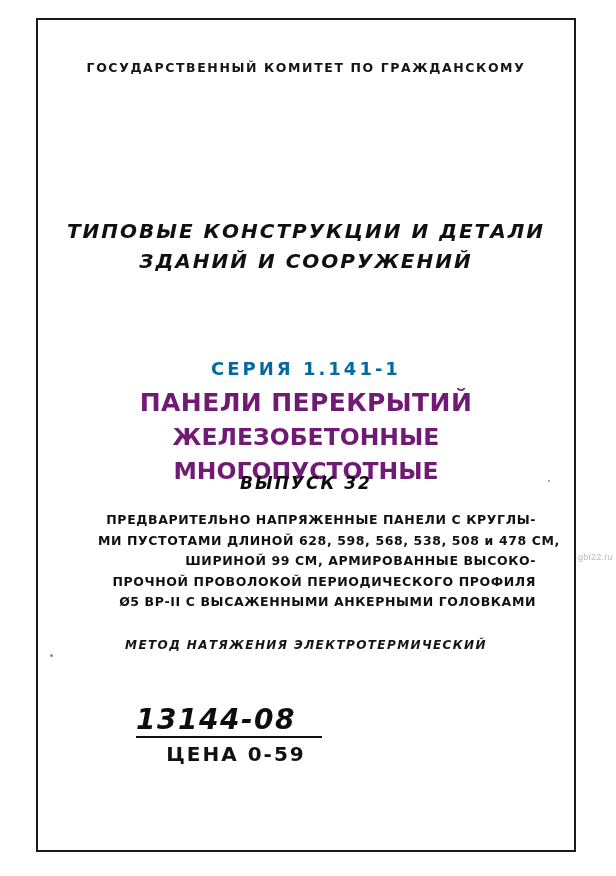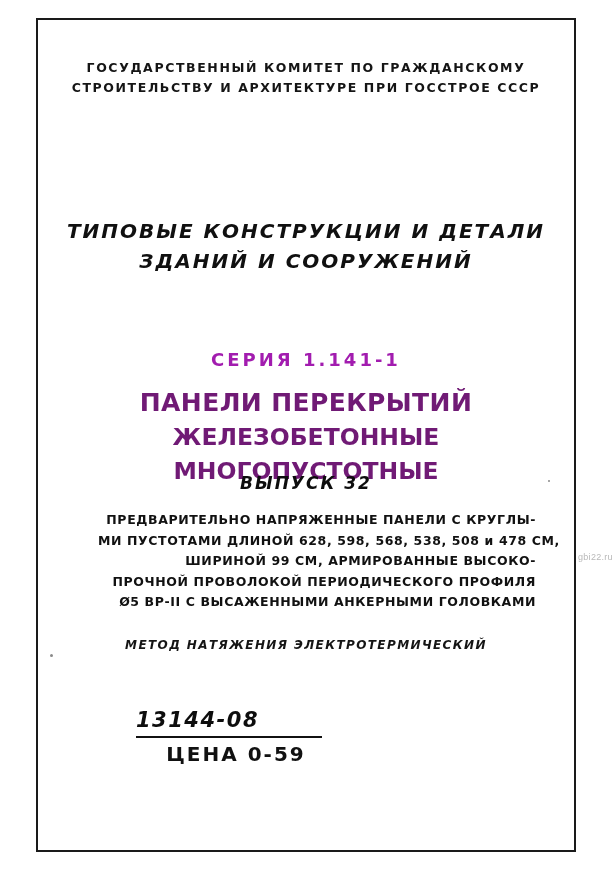--- a/index.html
+++ b/index.html
@@ -69,25 +69,25 @@
     font-weight: 700;
     font-style: italic;
     color: #101010;
     line-height: 30px;
   }
 
   .series {
     position: absolute;
     left: 0;
     right: 0;
-    top: 331px;
+    top: 340px;
     font-size: 18px;
     letter-spacing: 3px;
     font-weight: 700;
-    color: #a21caf;
+    color: #0369a1;
   }
 
   .main-title {
     position: absolute;
     left: 0;
     right: 0;
     top: 368px;
     font-size: 25px;
     font-weight: 800;
     letter-spacing: 0.4px;
@@ -137,21 +137,21 @@
     color: #151515;
   }
 
   .code-block {
     position: absolute;
     left: 100px;
     top: 688px;
     text-align: left;
   }
   .code-num {
-    font-size: 21px;
+    font-size: 28px;
     font-weight: 700;
     letter-spacing: 1.5px;
     font-style: italic;
     color: #0d0d0d;
     line-height: 28px;
   }
   .code-underline {
     width: 186px;
     height: 2px;
     background: #111111;
@@ -192,21 +192,20 @@
 <body>
 
 <div id="page">
 
   <div class="page-frame"></div>
 
   <div class="content">
 
     <div class="org">
       <div>ГОСУДАРСТВЕННЫЙ КОМИТЕТ ПО ГРАЖДАНСКОМУ</div>
-      <div>СТРОИТЕЛЬСТВУ И АРХИТЕКТУРЕ ПРИ ГОССТРОЕ СССР</div>
     </div>
 
     <div class="title-block">
       <div class="title-line1">ТИПОВЫЕ КОНСТРУКЦИИ И ДЕТАЛИ</div>
       <div class="title-line2">ЗДАНИЙ И СООРУЖЕНИЙ</div>
     </div>
 
     <div class="series">СЕРИЯ 1.141-1</div>
 
     <div class="main-title">

